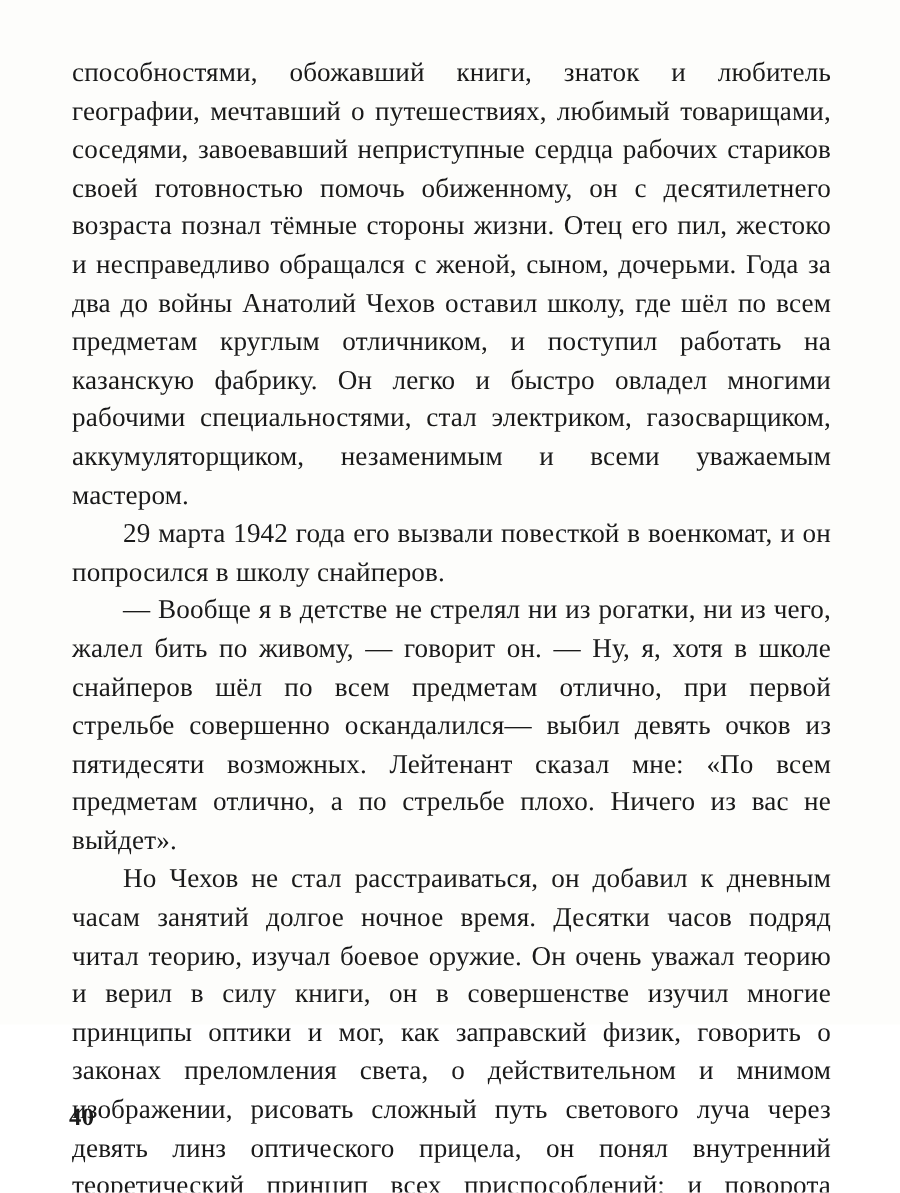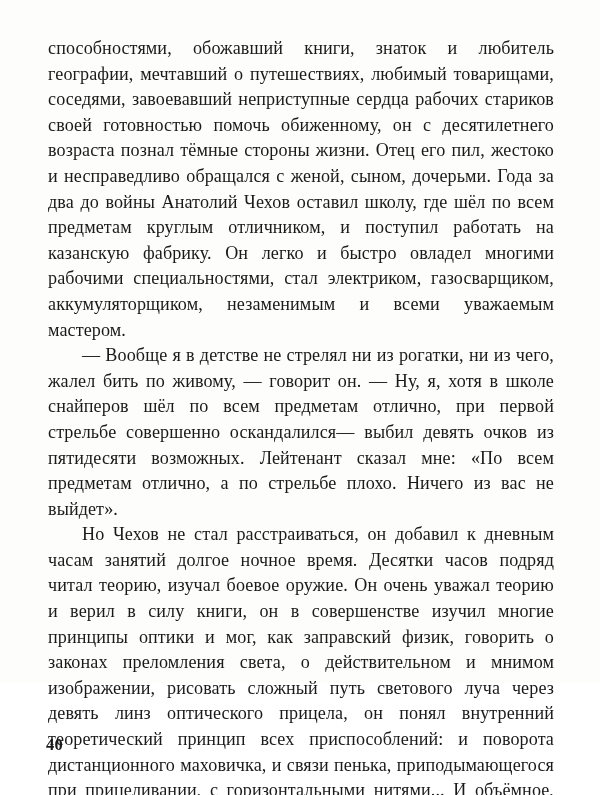--- a/index.html
+++ b/index.html
@@ -55,18 +55,19 @@
     color: #1a1a1a;
     letter-spacing: 0.3px;
   }
 </style>
 </head>
 <body>
 
 <div class="page">
   <div class="text-column">
     <p class="para">способностями, обожавший книги, знаток и любитель географии, мечтавший о путешествиях, любимый товарищами, соседями, завоевавший неприступные сердца рабочих стариков своей готовностью помочь обиженному, он с десятилетнего возраста познал тёмные стороны жизни. Отец его пил, жестоко и несправедливо обращался с женой, сыном, дочерьми. Года за два до войны Анатолий Чехов оставил школу, где шёл по всем предметам круглым отличником, и поступил работать на казанскую фабрику. Он легко и быстро овладел многими рабочими специальностями, стал электриком, газосварщиком, аккумуляторщиком, незаменимым и всеми уважаемым мастером.</p>
+    <p class="para indent">29 марта 1942 года его вызвали повесткой в военкомат, и он попросился в школу снайперов.</p>
     <p class="para indent">— Вообще я в детстве не стрелял ни из рогатки, ни из чего, жалел бить по живому, — говорит он. — Ну, я, хотя в школе снайперов шёл по всем предметам отлично, при первой стрельбе совершенно оскандалился— выбил девять очков из пятидесяти возможных. Лейтенант сказал мне: «По всем предметам отлично, а по стрельбе плохо. Ничего из вас не выйдет».</p>
     <p class="para indent">Но Чехов не стал расстраиваться, он добавил к дневным часам занятий долгое ночное время. Десятки часов подряд читал теорию, изучал боевое оружие. Он очень уважал теорию и верил в силу книги, он в совершенстве изучил многие принципы оптики и мог, как заправский физик, говорить о законах преломления света, о действительном и мнимом изображении, рисовать сложный путь светового луча через девять линз оптического прицела, он понял внутренний теоретический принцип всех приспособлений: и поворота дистанционного маховичка, и связи пенька, приподымающегося при прицеливании, с горизонтальными нитями... И объёмное, широкое, четырёхкратно приближенное изображение Чехов воспринимал не только глазами стрелка, но и физика.</p>
 
   </div>
   <div class="folio">40</div>
 </div>
 
 </body></html>

